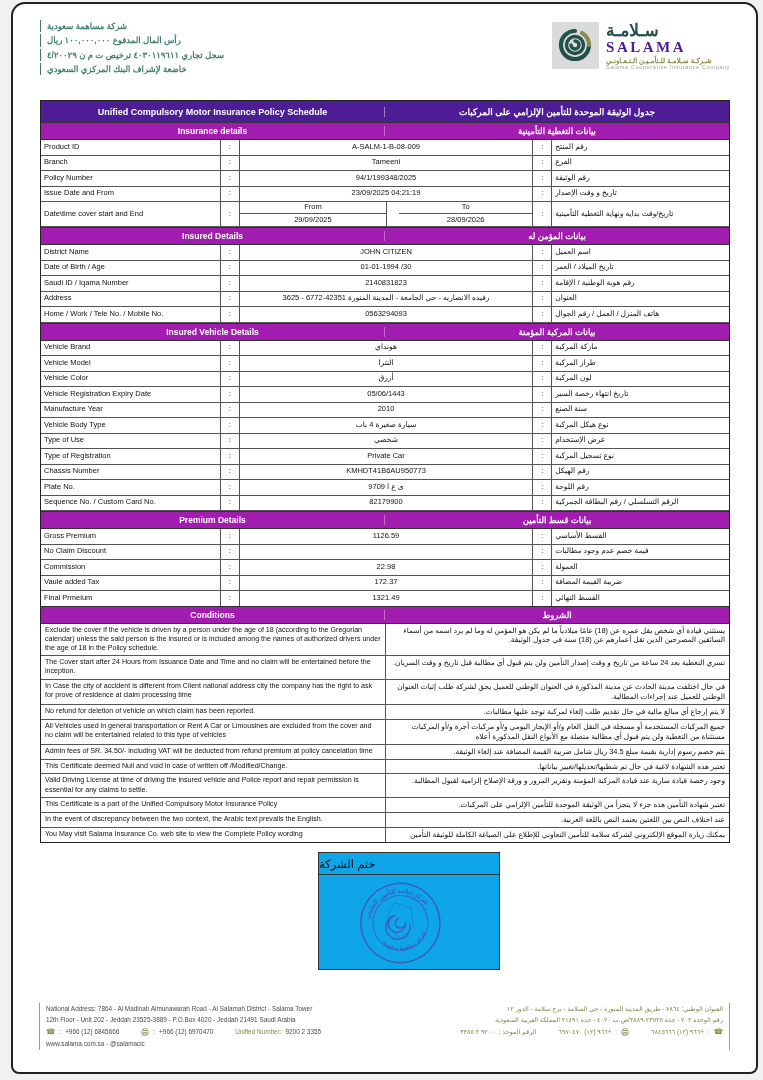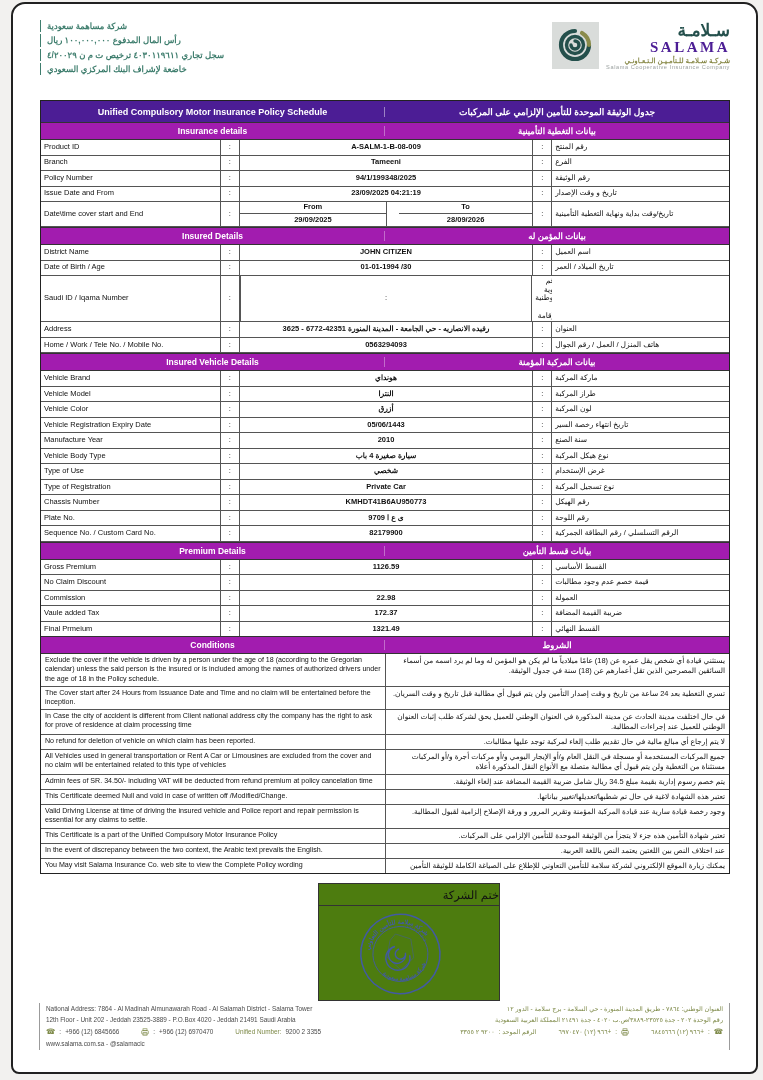--- a/index.html
+++ b/index.html
@@ -18,21 +18,21 @@
   
   .page-header{display:flex;justify-content:space-between;align-items:flex-start;height:86px;}
   .company-info{list-style:none;margin:6px 0 0;padding:0;}
   .company-info li{
     border-left:1.6px solid #3f7e6e;padding-left:6px;margin-bottom:2px;
     font-size:8.5px;font-weight:bold;color:#3f7e6e;direction:rtl;text-align:left;
     line-height:1.45;white-space:nowrap;
   }
   .logo{display:flex;gap:7px;margin-top:8px;align-items:flex-start;}
   .logo-mark{width:47px;height:47px;background:#d9dcda;flex:0 0 auto;}
-  .logo-text{text-align:right;line-height:1.05;}
+  .logo-text{text-align:left;line-height:1.05;}
   .logo-name-ar{font-size:17px;font-weight:bold;color:#24504c;letter-spacing:2px;direction:rtl;}
   .logo-name-en{font-family:"Liberation Serif",serif;font-size:15px;font-weight:bold;color:#4c1d95;letter-spacing:2.5px;}
   .logo-sub-ar{font-size:7px;font-weight:bold;color:#8a8b4b;direction:rtl;letter-spacing:1px;margin-top:1px;}
   .logo-sub-en{font-size:5.6px;color:#9aa09f;letter-spacing:.6px;margin-top:1px;}
 
   
   .doc-table{border:1.3px solid #222;font-size:7.5px;}
   .title-row{display:grid;grid-template-columns:1fr 1fr;background:#4c1d95;color:#fff;
     font-weight:bold;font-size:9px;min-height:21px;align-items:center;text-align:center;}
   .title-row .t-en{border-right:1px solid rgba(255,255,255,.45);}
@@ -40,35 +40,35 @@
   .bar{display:grid;grid-template-columns:1fr 1fr;background:#a21caf;color:#fff;font-weight:bold;
     font-size:8.5px;min-height:16px;align-items:center;text-align:center;
     border-top:.8px solid #333;border-bottom:.8px solid #333;}
   .bar .bar-en{border-right:1px solid rgba(255,255,255,.35);}
   .bar .bar-ar{direction:rtl;}
   .data-row{display:grid;grid-template-columns:26% 2.9% 42.5% 2.9% 25.7%;min-height:14.5px;border-bottom:.8px solid #555;}
   .data-row:last-child{border-bottom:none;}
   .cell{display:flex;align-items:center;padding:1px 3px;overflow:hidden;line-height:1.15;}
   .label-en{justify-content:flex-start;text-align:left;}
   .colon{justify-content:center;border-left:.8px solid #555;border-right:.8px solid #555;padding:1px 0;}
-  .value{justify-content:center;text-align:center;font-weight:bold;}
+  .value{justify-content:center;text-align:center;}
   .label-ar{justify-content:flex-end;direction:rtl;text-align:right;}
   .value.ft{padding:0;align-items:stretch;}
   .ft-grid{display:grid;grid-template-columns:1fr 1fr;width:100%;text-align:center;}
   .ft-col{display:grid;grid-template-rows:1fr 1fr;}
   .ft-col + .ft-col{border-left:.8px solid #555;padding-left:12px;}
   .ft-label{border-bottom:.8px solid #555;display:flex;align-items:center;justify-content:center;}
   .ft-value{display:flex;align-items:center;justify-content:center;}
   .cond-row{display:grid;grid-template-columns:1fr 1fr;border-bottom:.8px solid #555;}
   .cond-row:last-child{border-bottom:none;}
   .cond-en{padding:2px 4px;font-size:7.1px;line-height:1.3;}
   .cond-ar{padding:2px 4px;font-size:7.4px;line-height:1.35;direction:rtl;text-align:right;border-left:.8px solid #555;}
 
   
-  .stamp-box{width:180px;margin:9px auto 0;transform:translateX(24px);border:1.2px solid #333;text-align:right;background:#4d7c0f;}
+  .stamp-box{width:180px;margin:9px auto 0;transform:translateX(24px);border:1.2px solid #333;text-align:left;background:#0ea5e9;}
   .stamp-title{border-bottom:1.2px solid #333;font-size:11.5px;padding:4px 0 3px;direction:rtl;}
   .stamp-area{height:94px;position:relative;}
   .stamp-svg{position:absolute;left:50%;top:5px;width:86px;height:86px;
     transform:translateX(-60%) rotate(-14deg);opacity:.88;}
 
   
   .footer{position:absolute;left:26px;right:26px;bottom:22px;display:flex;
     justify-content:space-between;font-size:6.4px;color:#4a4a4a;}
   .footer-left{border-left:1px solid #9b9b9b;padding-left:6px;line-height:1.8;}
   .footer-right{border-right:1px solid #9b9b9b;padding-right:6px;direction:rtl;text-align:right;
@@ -189,20 +189,21 @@
     <div class="cell label-en">Date of Birth / Age</div>
     <div class="cell colon">:</div>
     <div class="cell value">01-01-1994 /30</div>
     <div class="cell colon">:</div>
     <div class="cell label-ar">تاريخ الميلاد / العمر</div>
   </div>
 
   <div class="data-row">
     <div class="cell label-en">Saudi ID / Iqama Number</div>
     <div class="cell colon">:</div>
+    <div class="cell value">2140831823</div>
     <div class="cell colon">:</div>
     <div class="cell label-ar">رقم هوية الوطنية / الإقامة</div>
   </div>
 
   <div class="data-row">
     <div class="cell label-en">Address</div>
     <div class="cell colon">:</div>
     <div class="cell value">رفيده الانصاريه - حي الجامعة - المدينة المنورة 42351-6772 - 3625</div>
     <div class="cell colon">:</div>
     <div class="cell label-ar">العنوان</div>

